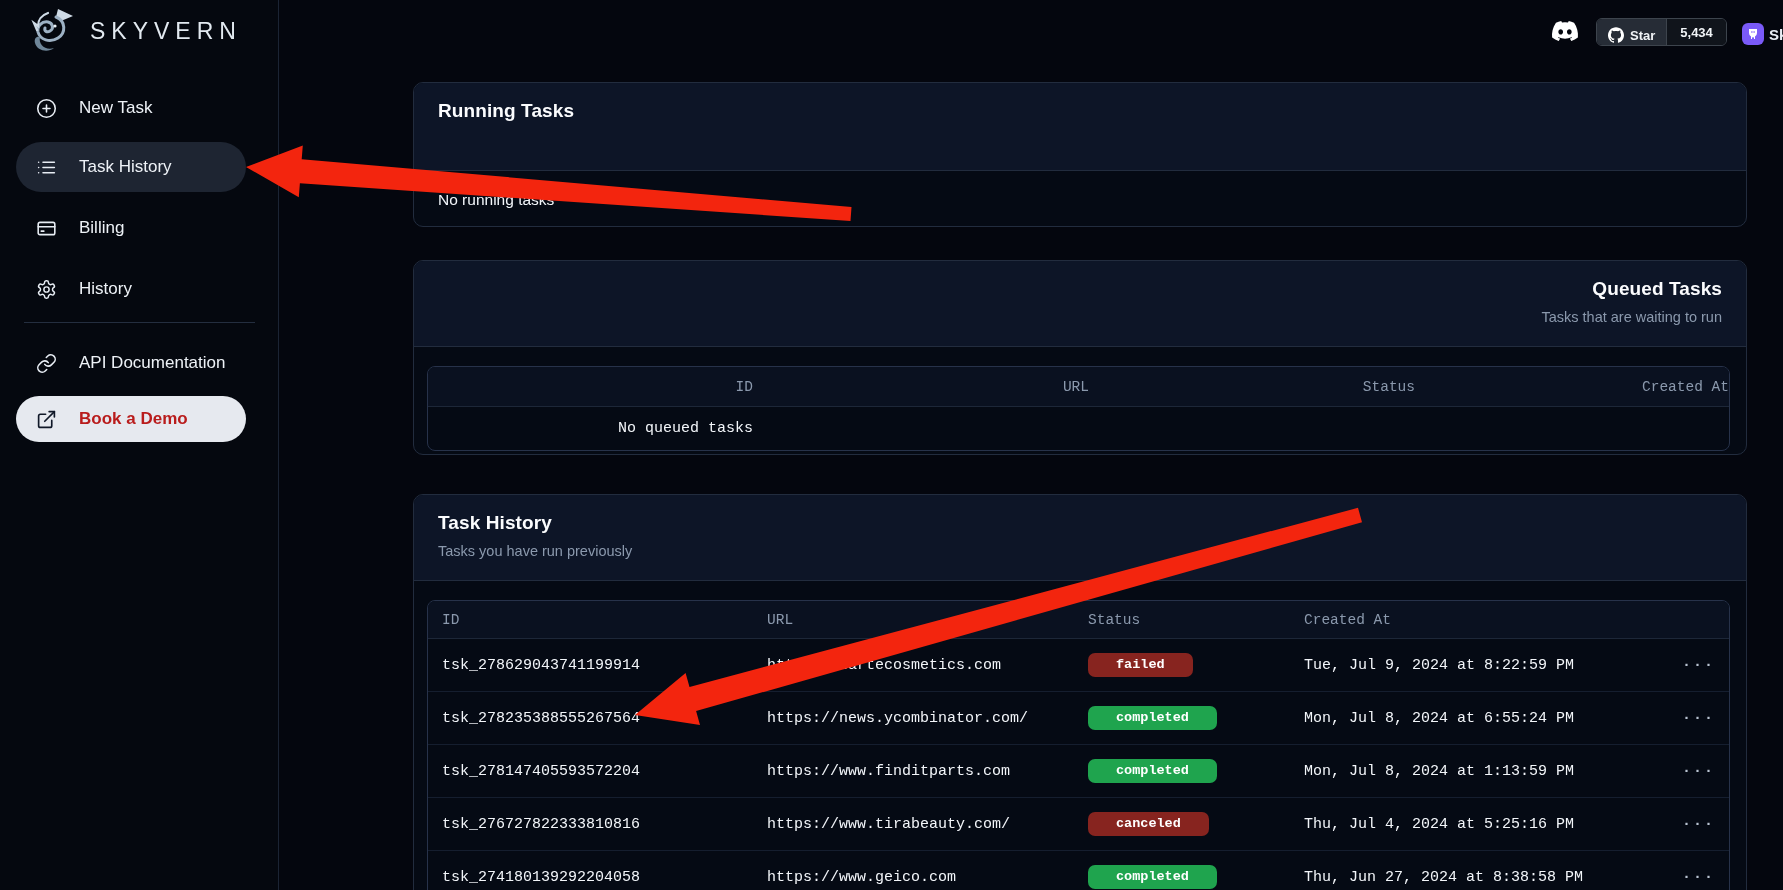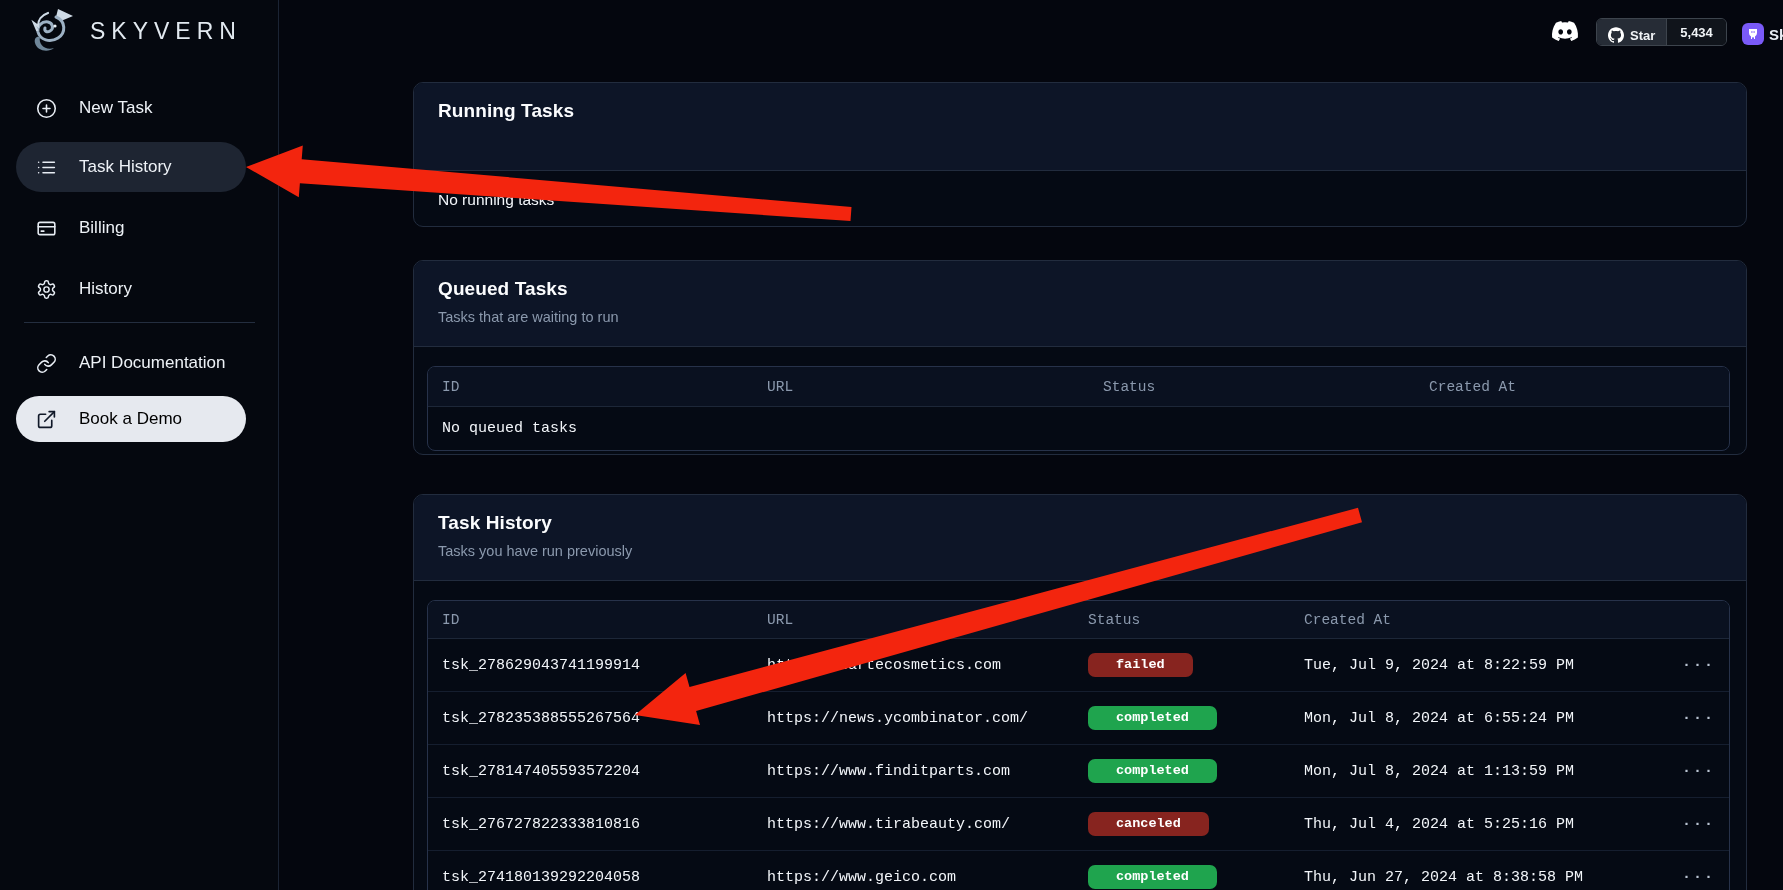--- a/index.html
+++ b/index.html
@@ -16,21 +16,21 @@
     background:#05080f; border-right:1px solid #1b2434;
   }
   .logo { position:absolute; left:28px; top:5px; width:220px; height:52px; display:flex; align-items:center; gap:16px; }
   .logo-text { font-size:23px; letter-spacing:6px; color:#e2e9f0; font-weight:400; }
   .nav-item {
     position:absolute; left:16px; width:230px; height:50px;
     display:flex; align-items:center; gap:22px; padding-left:20px;
     border-radius:25px; cursor:pointer; font-size:17px; color:#eef2f7;
   }
   .nav-item.active { background:#1e2532; }
-  .nav-item.demo { background:#e6e9ef; color:#000000; font-weight:400; }
+  .nav-item.demo { background:#e6e9ef; color:#b91c1c; font-weight:700; }
   .nav-item .ico { width:21px; height:21px; flex:0 0 21px; display:block; }
   .side-divider { position:absolute; left:24px; width:231px; top:322px; border-top:1px solid #242e3f; }
   
   .main { position:absolute; left:279px; top:0; width:1504px; height:890px; }
   .discord { position:absolute; left:1271px; top:18px; width:30px; height:26px; cursor:pointer; }
   .gh-widget {
     position:absolute; left:1317px; top:18px; height:28px; display:flex; align-items:stretch;
     border:1px solid #3d444d; border-radius:6px; overflow:hidden; cursor:pointer;
     font-size:13px; font-weight:bold; color:#f0f3f6;
   }
@@ -40,21 +40,21 @@
     position:absolute; left:1463px; top:23px; width:22px; height:22px; border-radius:6px;
     display:flex; align-items:center; justify-content:center; cursor:pointer;
   }
   .profile-name { position:absolute; left:1490px; top:26px; font-size:15px; font-weight:bold; color:#e8edf4; white-space:nowrap; }
   
   .card {
     position:absolute; left:134px; width:1334px;
     border:1px solid #222c3e; border-radius:10px; overflow:hidden; background:#050a14;
   }
   .card-running { top:82px;  height:145px; }
-  .card-queued  { top:260px; height:195px; }
+  .card-queued  { top:260px; height:195px;text-align:right; }
   .card-history { top:494px; height:480px; }
   .card-head { background:#0d1527; border-bottom:1px solid #222c3e; padding:17px 24px 9px; height:88px; }
   .card-queued .card-head, .card-history .card-head { height:86px; }
   .card-title { font-size:19px; font-weight:bold; color:#fbfcfe; letter-spacing:.1px; }
   .card-sub { font-size:14.5px; color:#8b99ad; margin-top:9px; }
   .empty-row { height:57px; display:flex; align-items:center; padding-left:24px; font-size:15.5px; color:#f3f6fa; }
   .card-body { padding:19px 16px 7px 13px; }
   .itable { border:1px solid #27324a; border-radius:8px; overflow:hidden; }
   .itable .hrow {
     display:grid; align-items:center; height:40px; background:#0a1120;

